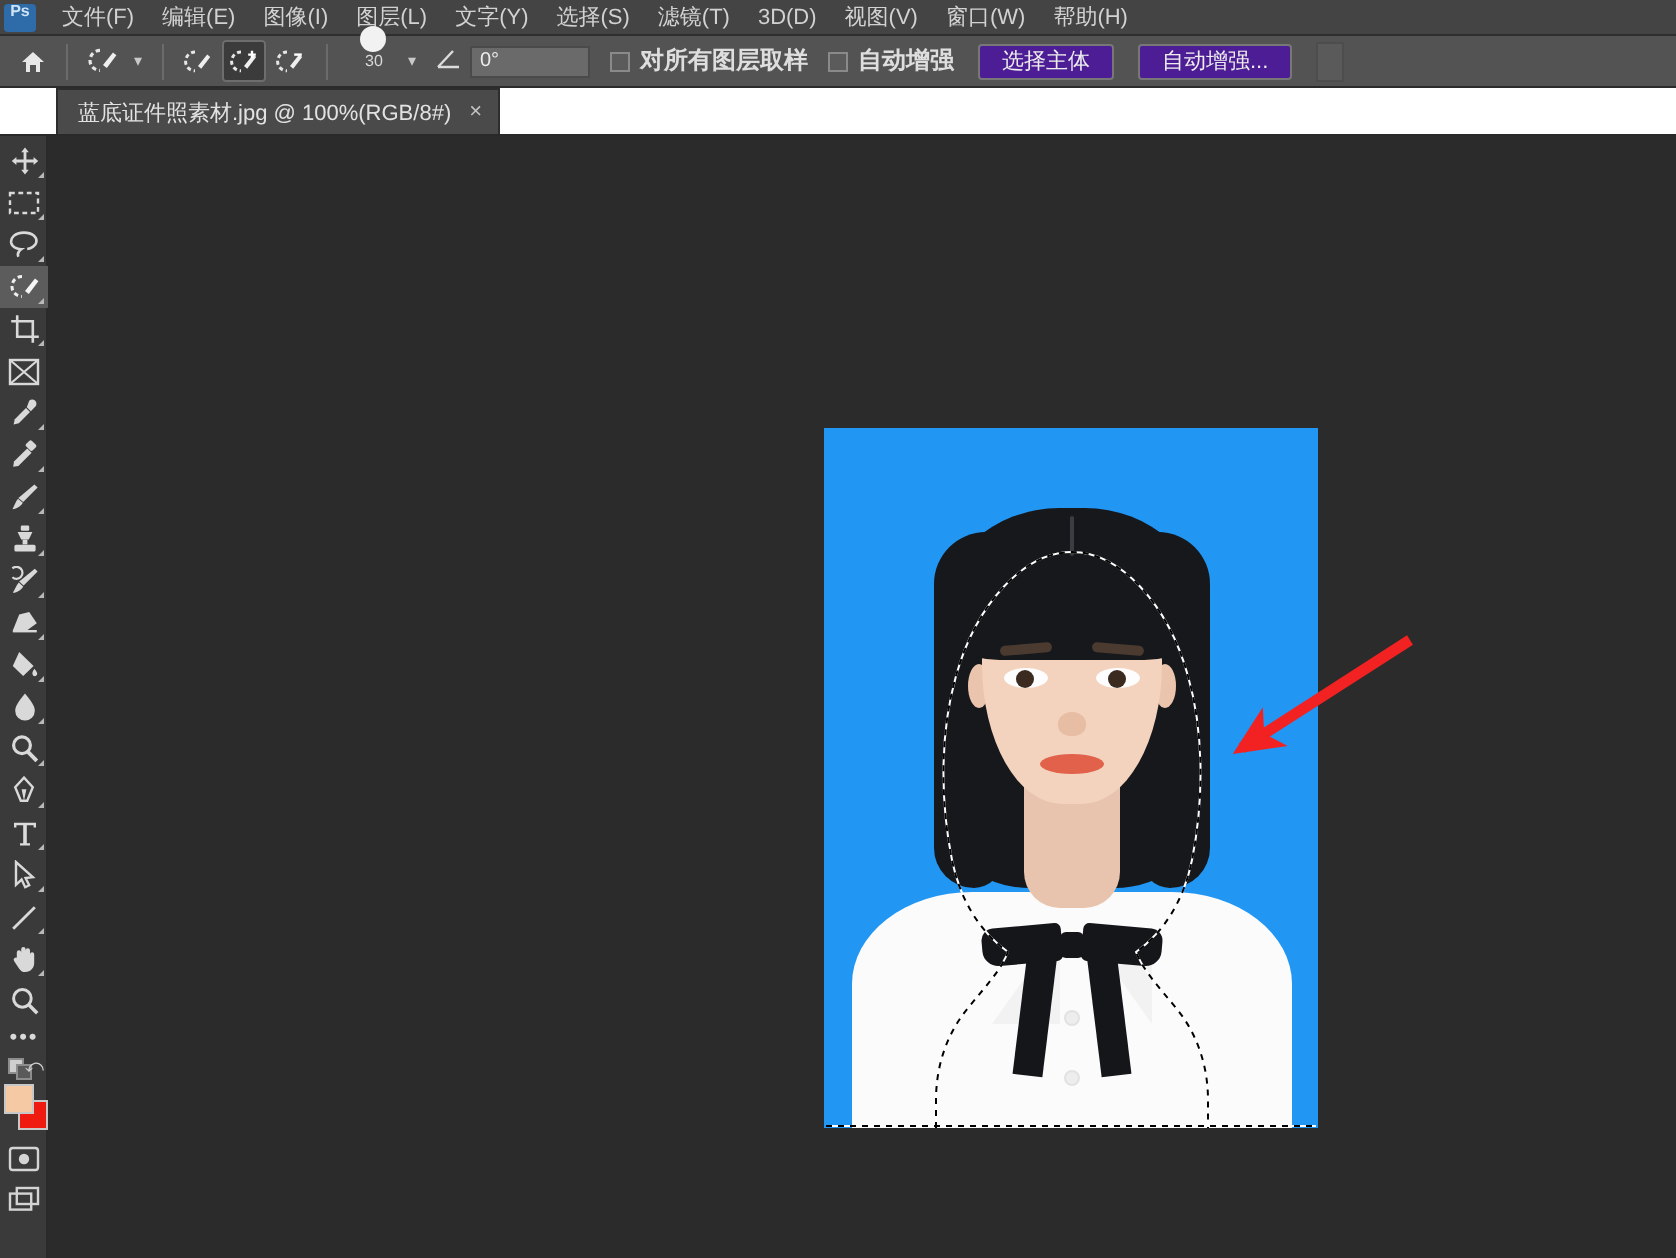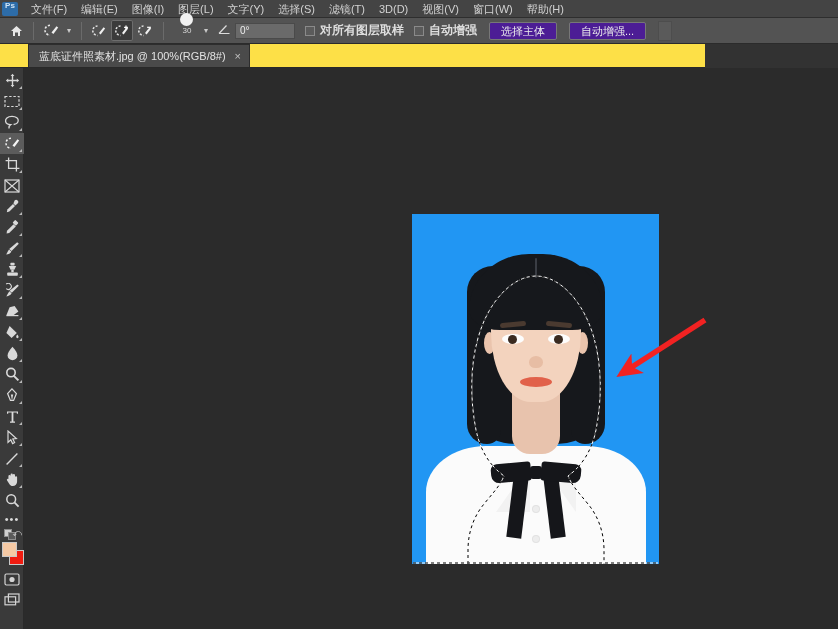--- a/index.html
+++ b/index.html
@@ -89,22 +89,22 @@
     padding: 0 11px; line-height: 16px;
     margin-left: 12px; white-space: nowrap;
   }
   .ob-rightfield {
     width: 14px; height: 20px; background: #5a5a5a;
     border: 1px solid #4d4d4d; margin-left: 12px;
   }
 
   
   .tabbar {
-    position: absolute; left: 0; top: 44px; width: 705px; height: 24px;
-    background: #fde047;
+    position: absolute; left: 0; top: 44px; width: 838px; height: 24px;
+    background: #ffffff;
     display: flex; align-items: flex-end;
     border-bottom: 1px solid #292929;
   }
   .doc-tab {
     display: flex; align-items: center;
     height: 23px; margin-left: 28px; padding: 0 8px 0 10px;
     background: #4a4a4a;
     border: 1px solid #2d2d2d; border-bottom: none;
     color: #e2e2e2; font-size: 11px; white-space: nowrap;
   }

